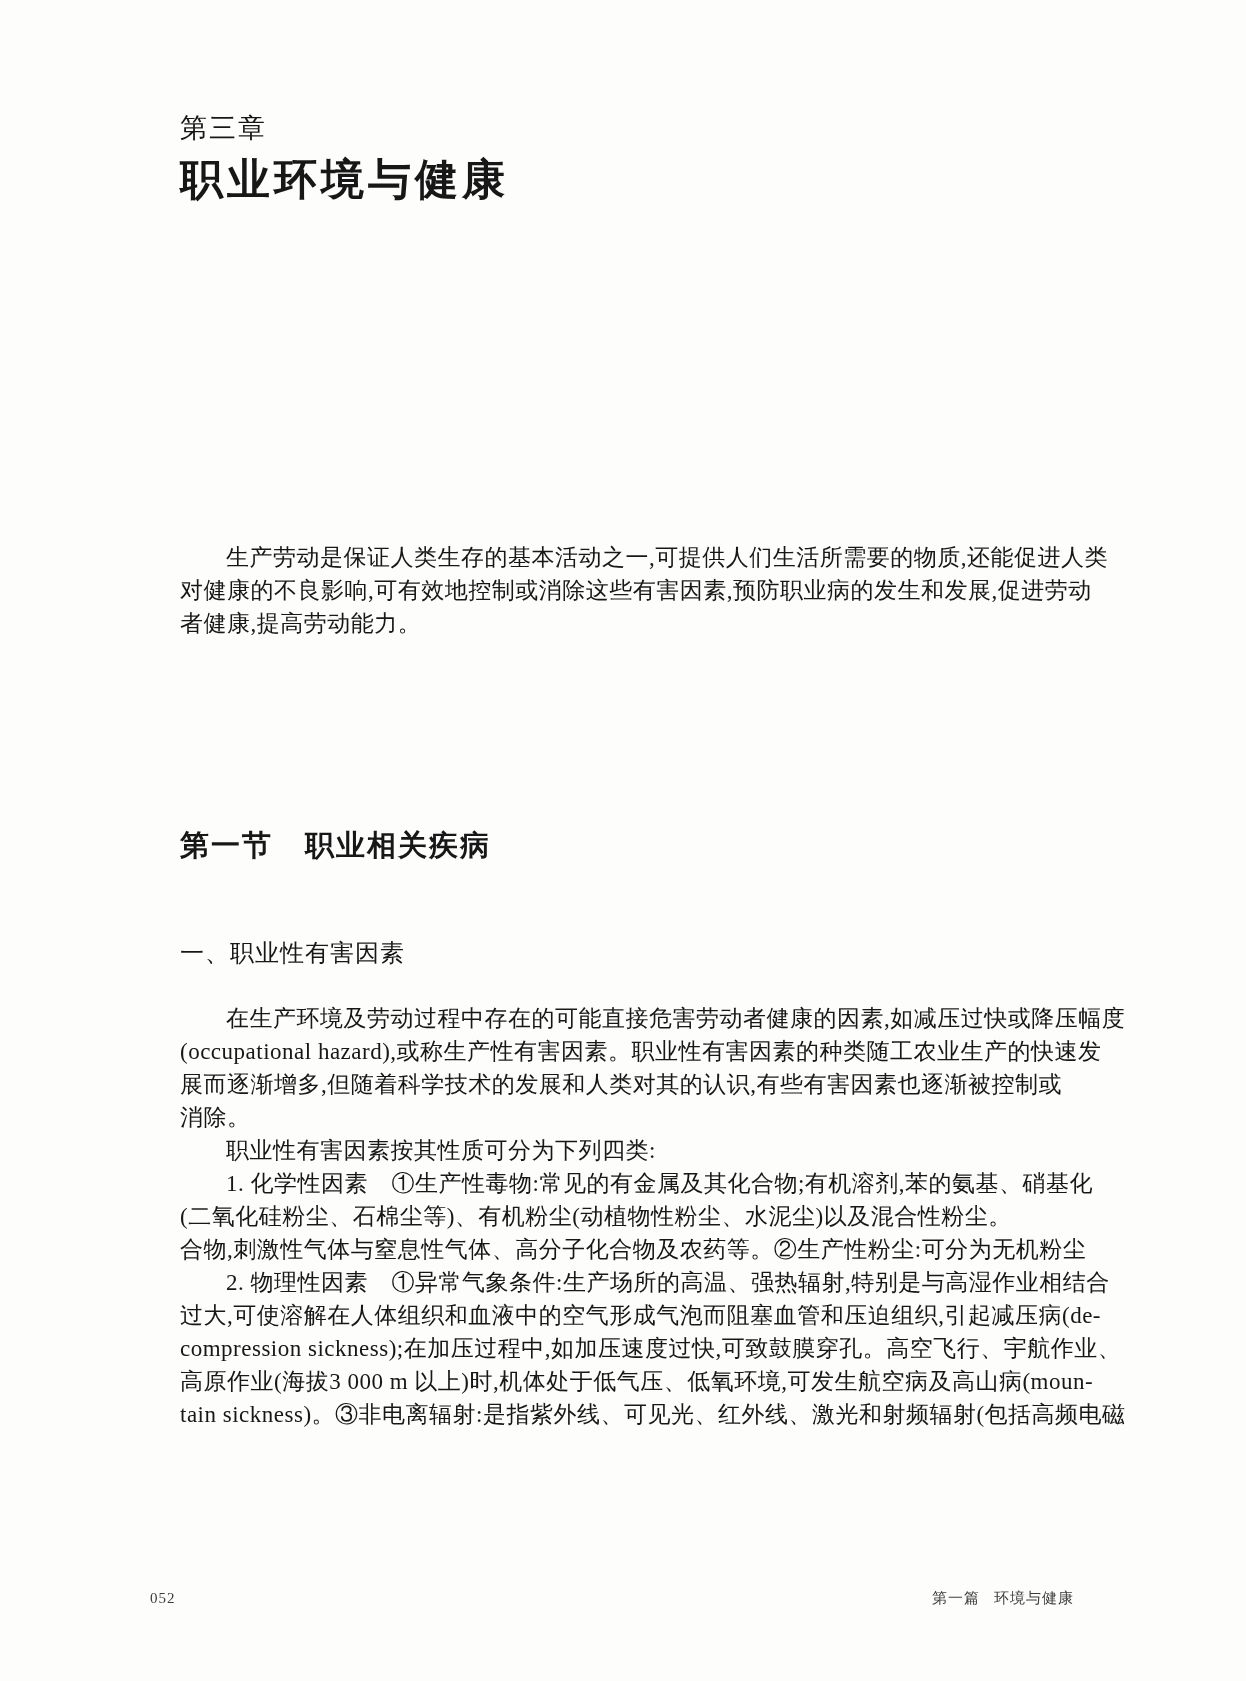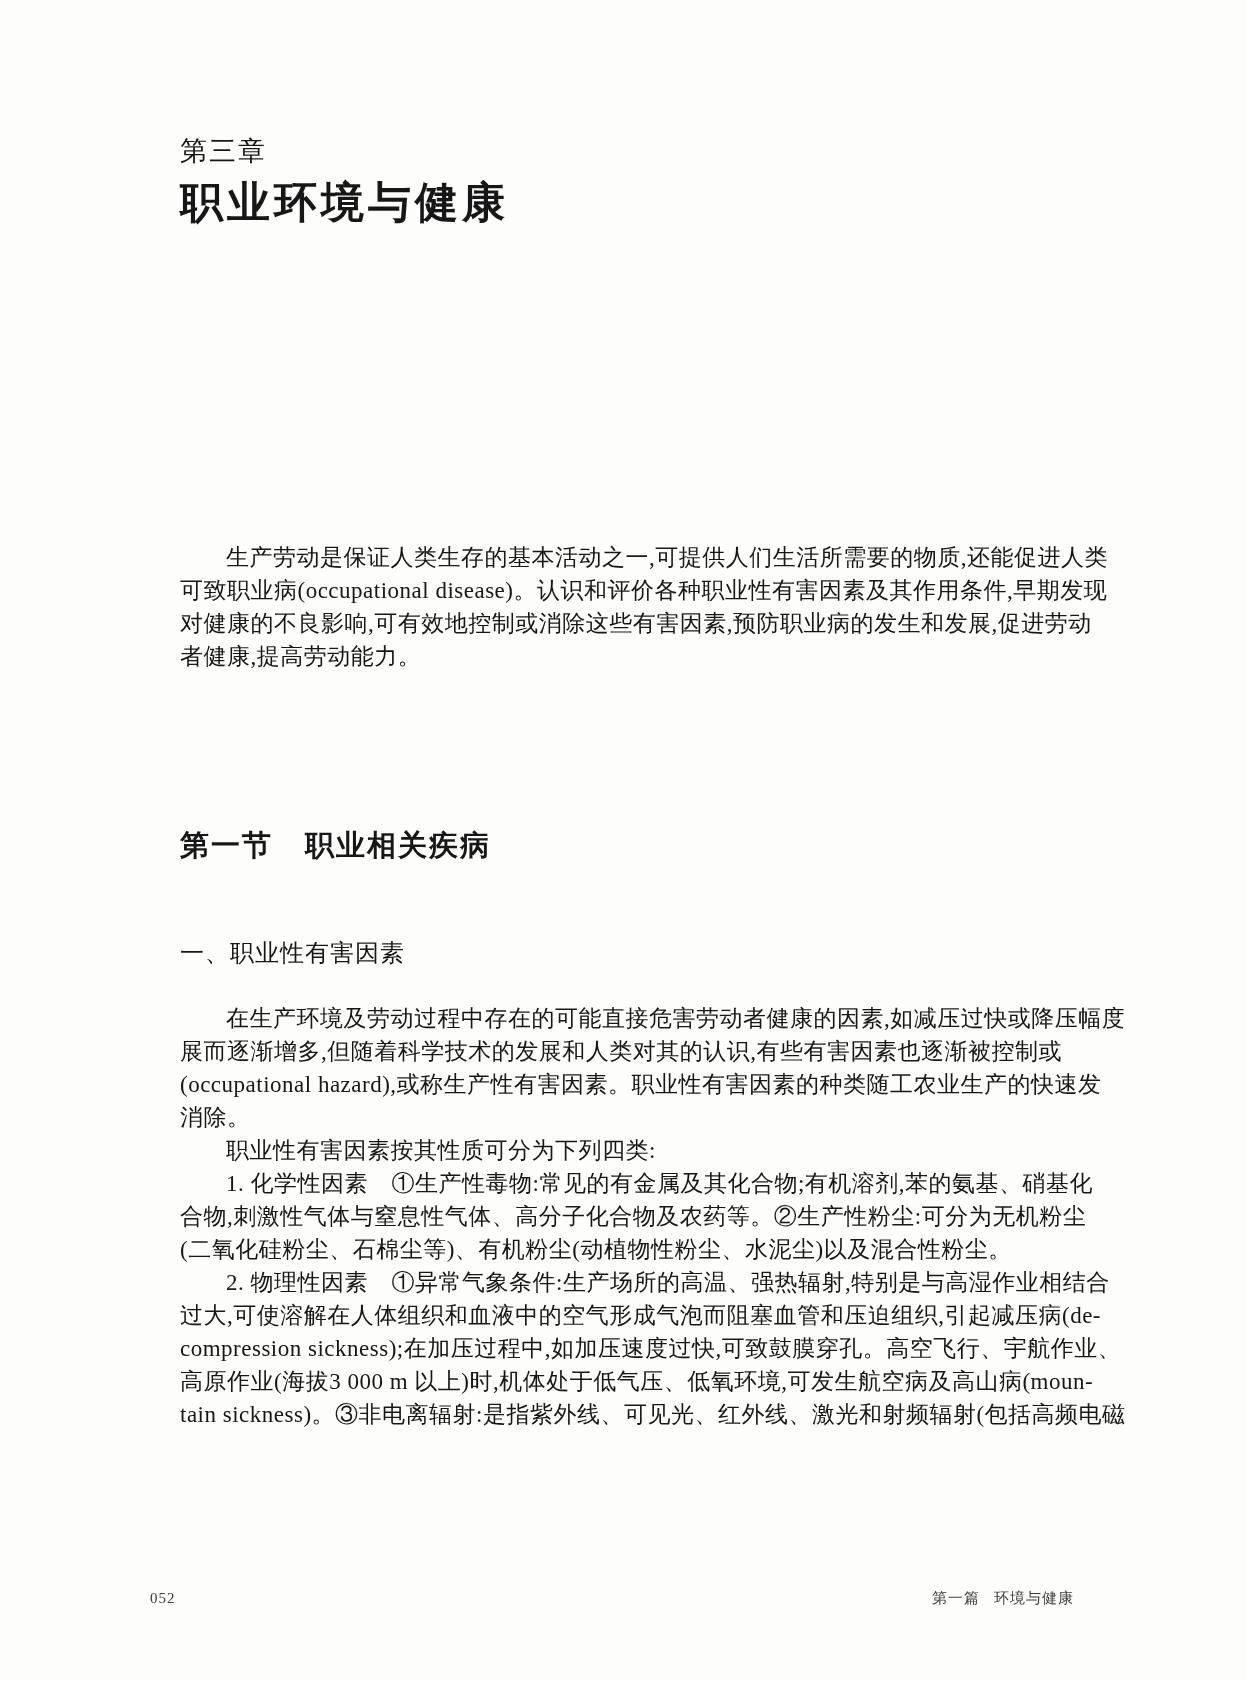--- a/index.html
+++ b/index.html
@@ -9,21 +9,20 @@
     height: 1681px;
     background: #fdfdfc;
     color: #171717;
     font-family: "Liberation Serif", "DejaVu Serif", serif;
     overflow: hidden;
   }
   .chapter-block {
     position: absolute;
     left: 180px;
     top: 112px;
-    margin-top: 23px;
   }
   .chapter-label {
     font-size: 27px;
     line-height: 1.25;
     letter-spacing: 2px;
   }
   .chapter-title {
     margin-top: 10px;
     font-size: 43px;
     font-weight: bold;
@@ -83,45 +82,44 @@
 
 <div class="page">
 
   <div class="chapter-block">
     <div class="chapter-label">第三章</div>
     <div class="chapter-title">职业环境与健康</div>
   </div>
 
   <div class="text-col intro-block para">
       <div class="line">生产劳动是保证人类生存的基本活动之一,可提供人们生活所需要的物质,还能促进人类</div>
-      <div class="line">可致职业病(occupational disease)。认识和评价各种职业性有害因素及其作用条件,早期发现</div>
       <div class="line">对健康的不良影响,可有效地控制或消除这些有害因素,预防职业病的发生和发展,促进劳动</div>
       <div class="line">者健康,提高劳动能力。</div>
     </div>
 
   <div class="section-heading">
     <span>第一节</span><span class="heading-gap"></span><span>职业相关疾病</span>
   </div>
 
   <div class="subsection-heading">一、职业性有害因素</div>
 
   <div class="text-col body-block">
     <div class="para">
         <div class="line">在生产环境及劳动过程中存在的可能直接危害劳动者健康的因素,如减压过快或降压幅度</div>
+        <div class="line">(occupational hazard),或称生产性有害因素。职业性有害因素的种类随工农业生产的快速发</div>
         <div class="line">展而逐渐增多,但随着科学技术的发展和人类对其的认识,有些有害因素也逐渐被控制或</div>
-        <div class="line">(occupational hazard),或称生产性有害因素。职业性有害因素的种类随工农业生产的快速发</div>
         <div class="line">消除。</div>
       </div>
     <div class="para">
         <div class="line">职业性有害因素按其性质可分为下列四类:</div>
       </div>
     <div class="para">
         <div class="line">1. 化学性因素　①生产性毒物:常见的有金属及其化合物;有机溶剂,苯的氨基、硝基化</div>
+        <div class="line">(二氧化硅粉尘、石棉尘等)、有机粉尘(动植物性粉尘、水泥尘)以及混合性粉尘。</div>
         <div class="line">合物,刺激性气体与窒息性气体、高分子化合物及农药等。②生产性粉尘:可分为无机粉尘</div>
-        <div class="line">(二氧化硅粉尘、石棉尘等)、有机粉尘(动植物性粉尘、水泥尘)以及混合性粉尘。</div>
       </div>
     <div class="para">
         <div class="line">2. 物理性因素　①异常气象条件:生产场所的高温、强热辐射,特别是与高湿作业相结合</div>
         <div class="line">过大,可使溶解在人体组织和血液中的空气形成气泡而阻塞血管和压迫组织,引起减压病(de-</div>
         <div class="line">compression sickness);在加压过程中,如加压速度过快,可致鼓膜穿孔。高空飞行、宇航作业、</div>
         <div class="line">高原作业(海拔3 000 m 以上)时,机体处于低气压、低氧环境,可发生航空病及高山病(moun-</div>
         <div class="line">tain sickness)。③非电离辐射:是指紫外线、可见光、红外线、激光和射频辐射(包括高频电磁</div>
       </div>
   </div>
 

